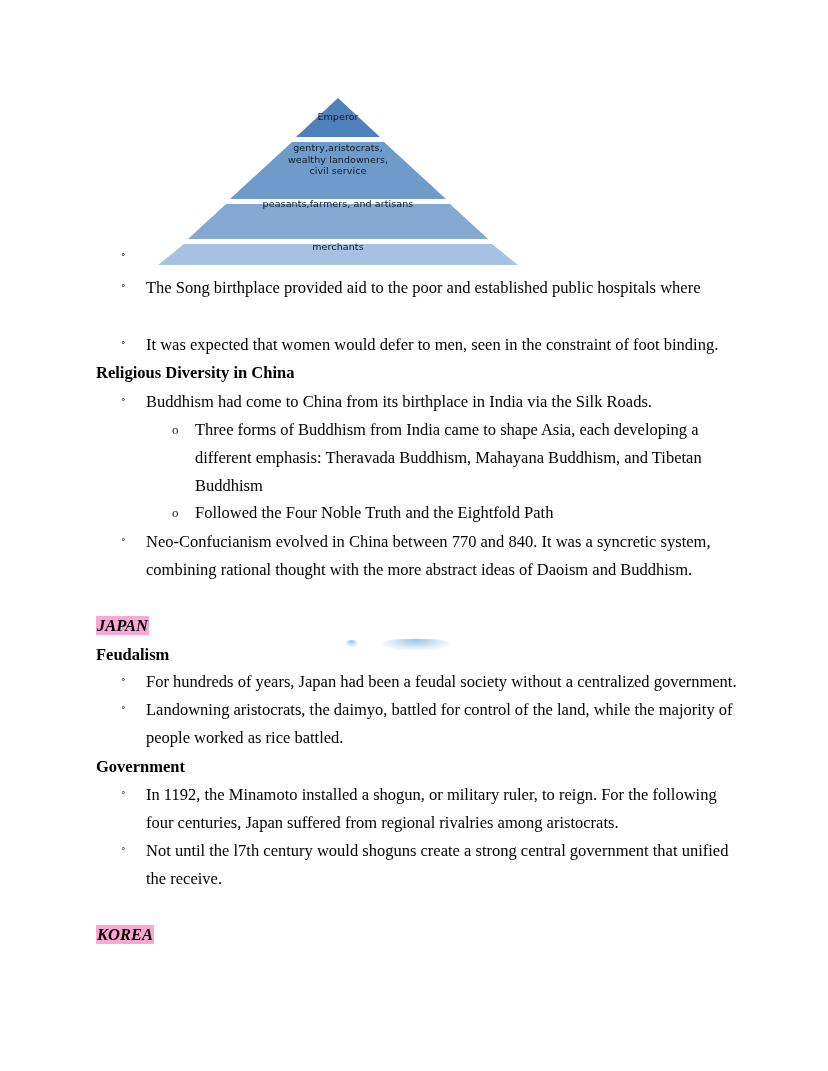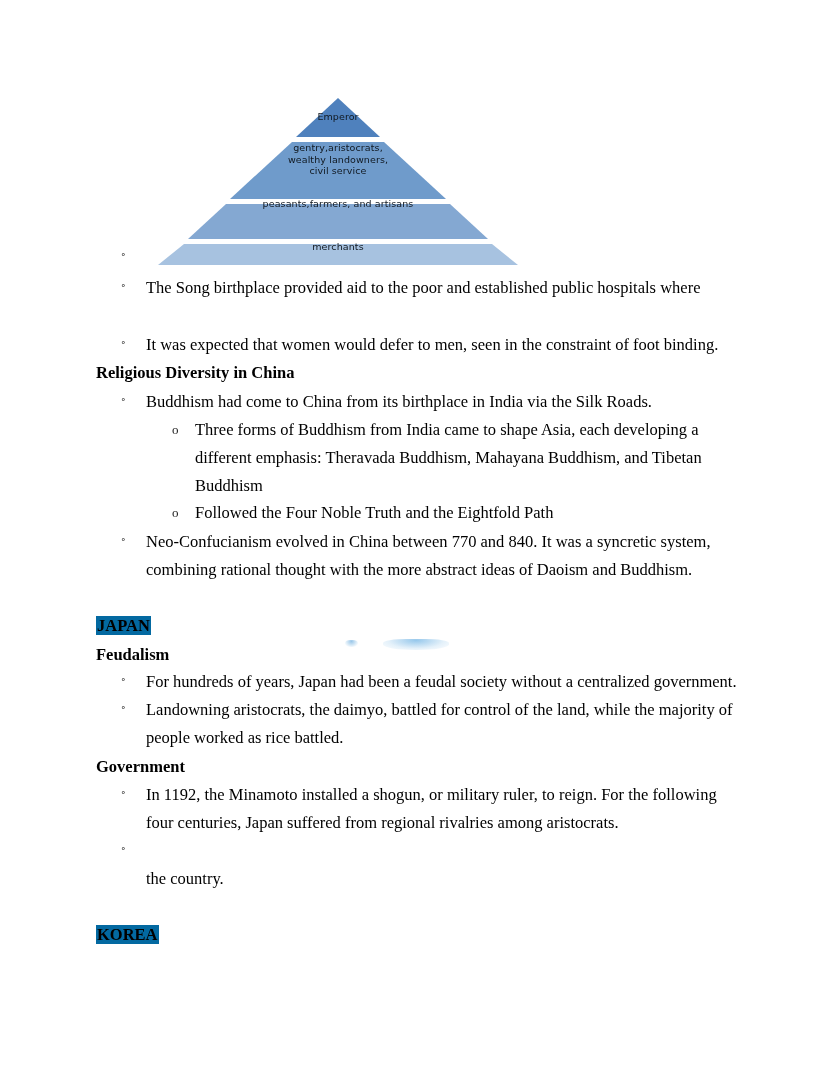--- a/index.html
+++ b/index.html
@@ -57,22 +57,23 @@
   }
   .heading {
     position: absolute;
     left: 96px;
     font-weight: bold;
     font-size: 16.5px;
     line-height: 28.5px;
     white-space: nowrap;
   }
   .heading-hl {
-    background: #0369a1;
+    background: #f9a8d4;
     padding: 0 1px;
+    font-style: italic;
   }
   .bullet-mark {
     position: absolute;
     font-family: "DejaVu Sans", "Liberation Sans", sans-serif;
     font-size: 9px;
     line-height: 28.5px;
     color: #1a1a1a;
   }
   .bullet-mark-l1 { left: 121px; }
   .bullet-mark-l2 {
@@ -172,20 +173,21 @@
   <div class="line-row txt-l1" style="top:696px;">Landowning aristocrats, the daimyo, battled for control of the land, while the majority of</div>
   <div class="line-row txt-l1" style="top:724px;">people worked as rice battled.</div>
 
   <div class="heading" style="top:753px;">Government</div>
 
   <span class="bullet-mark bullet-mark-l1" style="top:781px;">°</span>
   <div class="line-row txt-l1" style="top:781px;">In 1192, the Minamoto installed a shogun, or military ruler, to reign. For the following</div>
   <div class="line-row txt-l1" style="top:809px;">four centuries, Japan suffered from regional rivalries among aristocrats.</div>
 
   <span class="bullet-mark bullet-mark-l1" style="top:837px;">°</span>
-  <div class="line-row txt-l1" style="top:865px;">the country.</div>
+  <div class="line-row txt-l1" style="top:837px;">Not until the l7th century would shoguns create a strong central government that unified</div>
+  <div class="line-row txt-l1" style="top:865px;">the receive.</div>
 
   <div class="heading" style="top:921px;">
     <span class="heading-hl">KOREA</span>
   </div>
 
 
 </div>
 
 </body></html>

